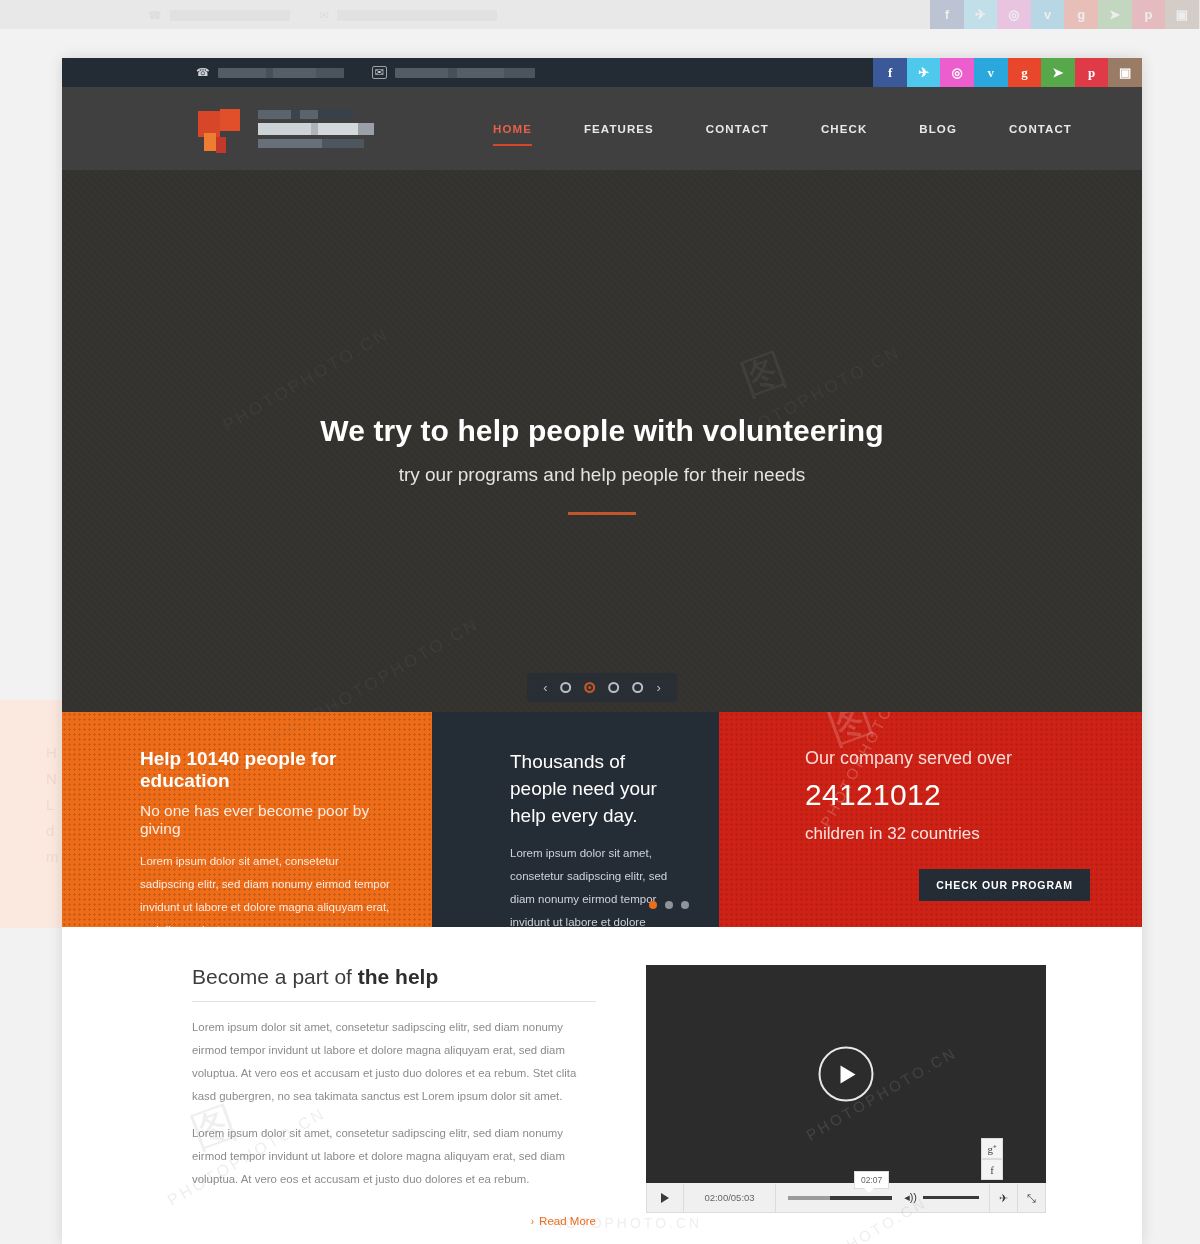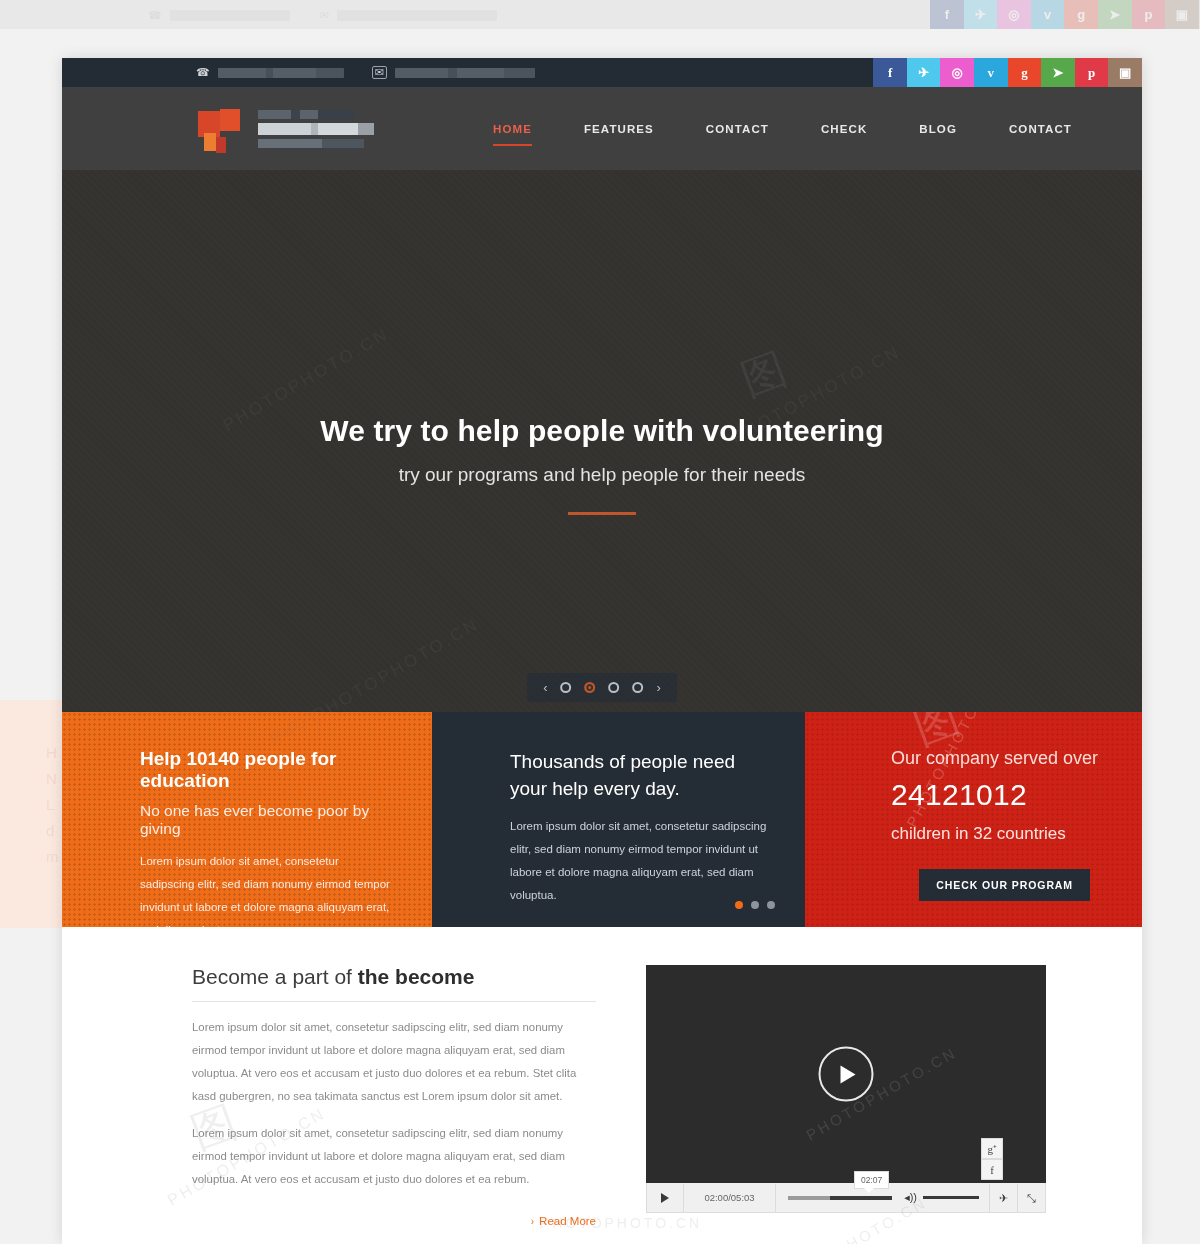--- a/index.html
+++ b/index.html
@@ -74,21 +74,21 @@
   .dot.on { border-color:#c0562b; background:#c0562b; box-shadow:inset 0 0 0 2px #34322f; }
 
   
   .panels { display:flex; height:215px; }
   .pnl { position:relative; overflow:hidden; }
   .pnl .dots-ov { position:absolute; inset:0; opacity:.30;
      background-image:radial-gradient(rgba(0,0,0,.5) 1px, transparent 1.1px);
      background-size:5px 5px; }
   .pnl .cnt { position:relative; padding:36px 38px 0 38px;margin-left:40px; }
   .p1 { width:370px; background:#ef6c18; }
-  .p2 { width:373px; background:#242c36; }
+  .p2 { width:287px; background:#242c36; }
   .p3 { flex:1; background:#cf2216; }
   .p1 h3 { color:#fff; font-size:19px; font-weight:bold; }
   .p1 h4 { color:#fdece1; font-size:15.5px; font-weight:normal; margin-top:10px; }
   .p1 p  { color:#fdebe0; font-size:11.5px; line-height:23px; margin-top:12px; }
   .p2 h3 { color:#fff; font-size:19px; font-weight:normal; line-height:27px; }
   .p2 p  { color:#ced3d9; font-size:11.5px; line-height:23px; margin-top:13px; }
   .p2 .pdots { position:absolute; right:30px; bottom:18px; display:flex; gap:8px; }
   .p2 .pdots i { width:8px; height:8px; border-radius:50%; background:#8d949c; display:block; cursor:pointer; }
   .p2 .pdots i.on { background:#ef6c18; }
   .p3 h3 { color:#fbdcd9; font-size:18px; font-weight:normal; }
@@ -278,21 +278,21 @@
         <div class="big">24121012</div>
         <h4>children in 32 countries</h4>
       </div>
       <span class="btn-dark">CHECK OUR PROGRAM</span>
     </div>
   </div>
 
   <div class="content">
     <div class="col-left">
       <h2>
-        <span>Become a part of </span><b>the become</b>
+        <span>Become a part of </span><b>the help</b>
       </h2>
       <p>Lorem ipsum dolor sit amet, consetetur sadipscing elitr, sed diam nonumy eirmod tempor invidunt ut labore et dolore magna aliquyam erat, sed diam voluptua. At vero eos et accusam et justo duo dolores et ea rebum. Stet clita kasd gubergren, no sea takimata sanctus est Lorem ipsum dolor sit amet.</p>
       <p>Lorem ipsum dolor sit amet, consetetur sadipscing elitr, sed diam nonumy eirmod tempor invidunt ut labore et dolore magna aliquyam erat, sed diam voluptua. At vero eos et accusam et justo duo dolores et ea rebum.</p>
       <div class="readmore">
         <span class="chev">›</span><span>Read More</span>
       </div>
     </div>
 
     <div class="col-right">
       <div class="video">

